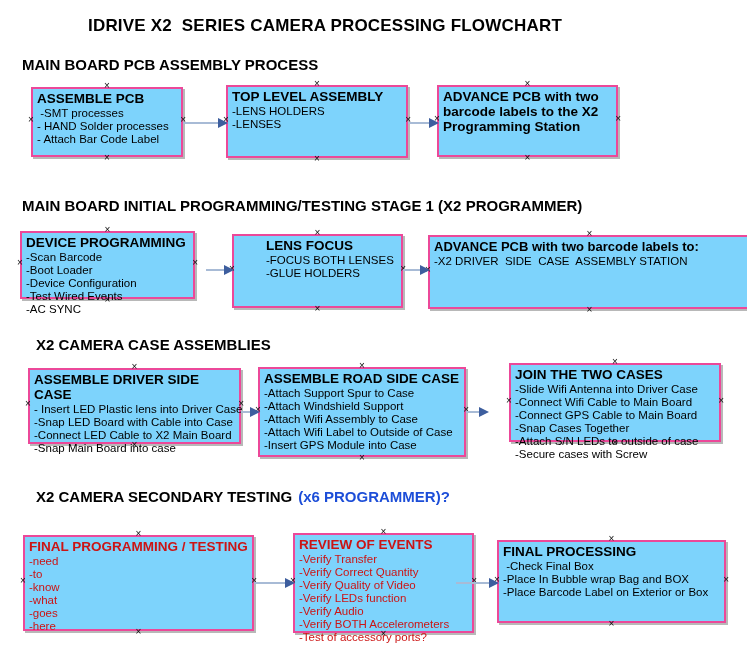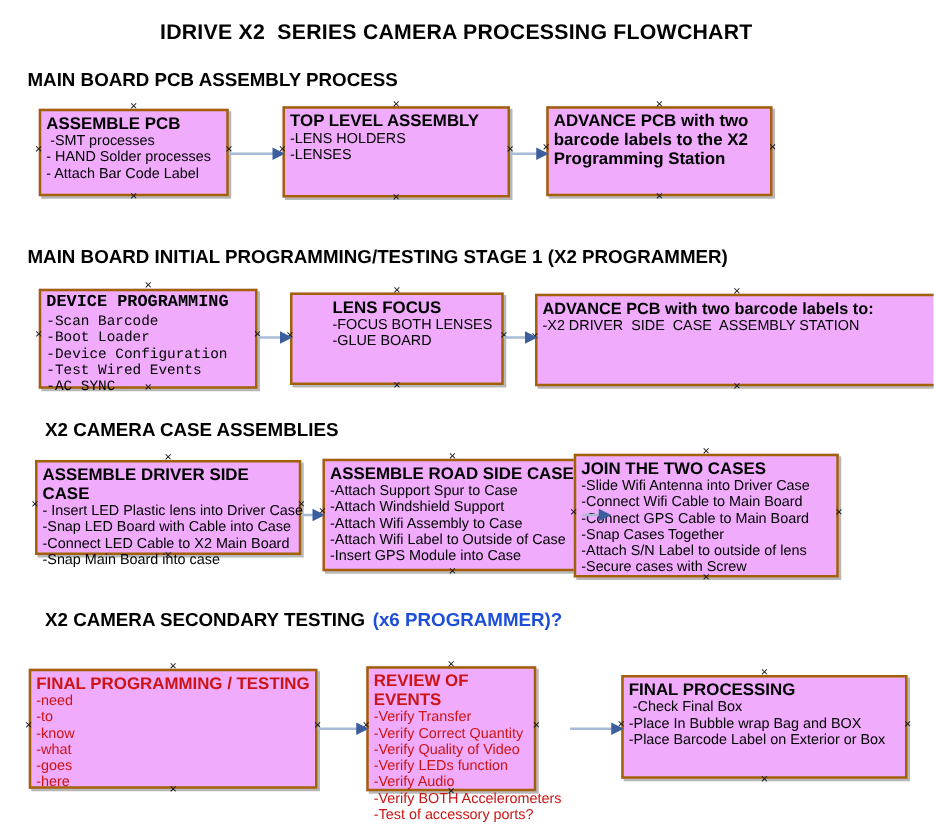--- a/index.html
+++ b/index.html
@@ -2,29 +2,29 @@
 <html><head>
 <meta charset="utf-8">
 <style>
   html,body{margin:0;padding:0;background:#fff;}
   #canvas{
     position:relative;width:747px;height:662px;background:#ffffff;
     font-family:"Liberation Sans",sans-serif;color:#000;overflow:hidden;
   }
   .page-title{
     position:absolute;top:16px;left:0;width:650px;text-align:center;
-    font-size:17px;font-weight:bold;white-space:pre;letter-spacing:.2px;margin-left:40px;
+    font-size:17px;font-weight:bold;white-space:pre;letter-spacing:.2px;
   }
   .section-heading{
     position:absolute;font-size:15px;font-weight:bold;white-space:pre;
   }
   .red-part{color:#1d4ed8;padding-left:6px;}
   .pbox{
     position:absolute;box-sizing:border-box;
-    background:#f0abfc;border:2px solid #a16207;
+    background:#7dd3fc;border:2px solid #ec4899;
     box-shadow:2px 2px 0 rgba(125,125,125,.55);
   }
   .box-title{
     font-size:13.5px;font-weight:bold;line-height:15px;
     padding:2px 3px 1px 4px;
   }
   .t-nowrap{white-space:nowrap;font-size:13px;}
   .line{
     font-size:11.5px;line-height:13px;padding-left:4px;white-space:pre;
   }
@@ -83,41 +83,41 @@
       <span class="cp cp-l"></span>
       <span class="cp cp-r"></span>
     <div class="box-title" style="white-space:normal;">ADVANCE PCB with two barcode labels to the X2 Programming Station</div>
   </div>
 
   <div class="arrow" style="left:183px;top:122px;width:43px;"></div>
   <div class="arrow" style="left:408px;top:122px;width:29px;"></div>
 
   <div class="section-heading" style="left:22px;top:197px;">MAIN BOARD INITIAL PROGRAMMING/TESTING STAGE 1 (X2 PROGRAMMER)</div>
 
-  <div class="pbox" style="left:31px;top:231px;width:175px;height:80px;font-family:Liberation Mono, monospace;">
+  <div class="pbox" style="left:20px;top:231px;width:175px;height:68px;">
     <span class="cp cp-t"></span>
       <span class="cp cp-b"></span>
       <span class="cp cp-l"></span>
       <span class="cp cp-r"></span>
     <div class="box-title">DEVICE PROGRAMMING</div>
     <div class="line">-Scan Barcode</div>
     <div class="line">-Boot Loader</div>
     <div class="line">-Device Configuration</div>
     <div class="line">-Test Wired Events</div>
     <div class="line">-AC SYNC</div>
   </div>
 
   <div class="pbox" style="left:232px;top:234px;width:171px;height:74px;padding-left:28px;">
     <span class="cp cp-t"></span>
       <span class="cp cp-b"></span>
       <span class="cp cp-l"></span>
       <span class="cp cp-r"></span>
     <div class="box-title">LENS FOCUS</div>
     <div class="line">-FOCUS BOTH LENSES</div>
-    <div class="line">-GLUE BOARD</div>
+    <div class="line">-GLUE HOLDERS</div>
   </div>
 
   <div class="pbox" style="left:428px;top:235px;width:323px;height:74px;">
     <span class="cp cp-t"></span>
       <span class="cp cp-b"></span>
       <span class="cp cp-l"></span>
       <span class="cp cp-r"></span>
     <div class="box-title t-nowrap">ADVANCE PCB with two barcode labels to:</div>
     <div class="line">-X2 DRIVER  SIDE  CASE  ASSEMBLY STATION</div>
   </div>
@@ -145,31 +145,31 @@
       <span class="cp cp-l"></span>
       <span class="cp cp-r"></span>
     <div class="box-title">ASSEMBLE ROAD SIDE CASE</div>
     <div class="line">-Attach Support Spur to Case</div>
     <div class="line">-Attach Windshield Support</div>
     <div class="line">-Attach Wifi Assembly to Case</div>
     <div class="line">-Attach Wifi Label to Outside of Case</div>
     <div class="line">-Insert GPS Module into Case</div>
   </div>
 
-  <div class="pbox" style="left:459px;top:363px;width:212px;height:99px;">
+  <div class="pbox" style="left:509px;top:363px;width:212px;height:79px;">
     <span class="cp cp-t"></span>
       <span class="cp cp-b"></span>
       <span class="cp cp-l"></span>
       <span class="cp cp-r"></span>
     <div class="box-title">JOIN THE TWO CASES</div>
     <div class="line">-Slide Wifi Antenna into Driver Case</div>
     <div class="line">-Connect Wifi Cable to Main Board</div>
     <div class="line">-Connect GPS Cable to Main Board</div>
     <div class="line">-Snap Cases Together</div>
-    <div class="line">-Attach S/N Label to outside of lens</div>
+    <div class="line">-Attach S/N LEDs to outside of case</div>
     <div class="line">-Secure cases with Screw</div>
   </div>
 
   <div class="arrow" style="left:241px;top:411px;width:17px;"></div>
   <div class="arrow" style="left:466px;top:411px;width:21px;"></div>
 
   <div class="section-heading" style="left:36px;top:488px;"><span>X2 CAMERA SECONDARY TESTING</span><span class="red-part">(x6 PROGRAMMER)?</span></div>
 
   <div class="pbox red-box" style="left:23px;top:535px;width:231px;height:96px;">
     <span class="cp cp-t"></span>
@@ -178,21 +178,21 @@
       <span class="cp cp-r"></span>
     <div class="box-title">FINAL PROGRAMMING / TESTING</div>
     <div class="line">-need</div>
     <div class="line">-to</div>
     <div class="line">-know</div>
     <div class="line">-what</div>
     <div class="line">-goes</div>
     <div class="line">-here</div>
   </div>
 
-  <div class="pbox red-box" style="left:293px;top:533px;width:136px;height:100px;overflow:visible;">
+  <div class="pbox red-box" style="left:293px;top:533px;width:181px;height:100px;overflow:visible;">
     <span class="cp cp-t"></span>
       <span class="cp cp-b"></span>
       <span class="cp cp-l"></span>
       <span class="cp cp-r"></span>
     <div class="box-title">REVIEW OF EVENTS</div>
     <div class="line">-Verify Transfer</div>
     <div class="line">-Verify Correct Quantity</div>
     <div class="line">-Verify Quality of Video</div>
     <div class="line">-Verify LEDs function</div>
     <div class="line">-Verify Audio</div>

